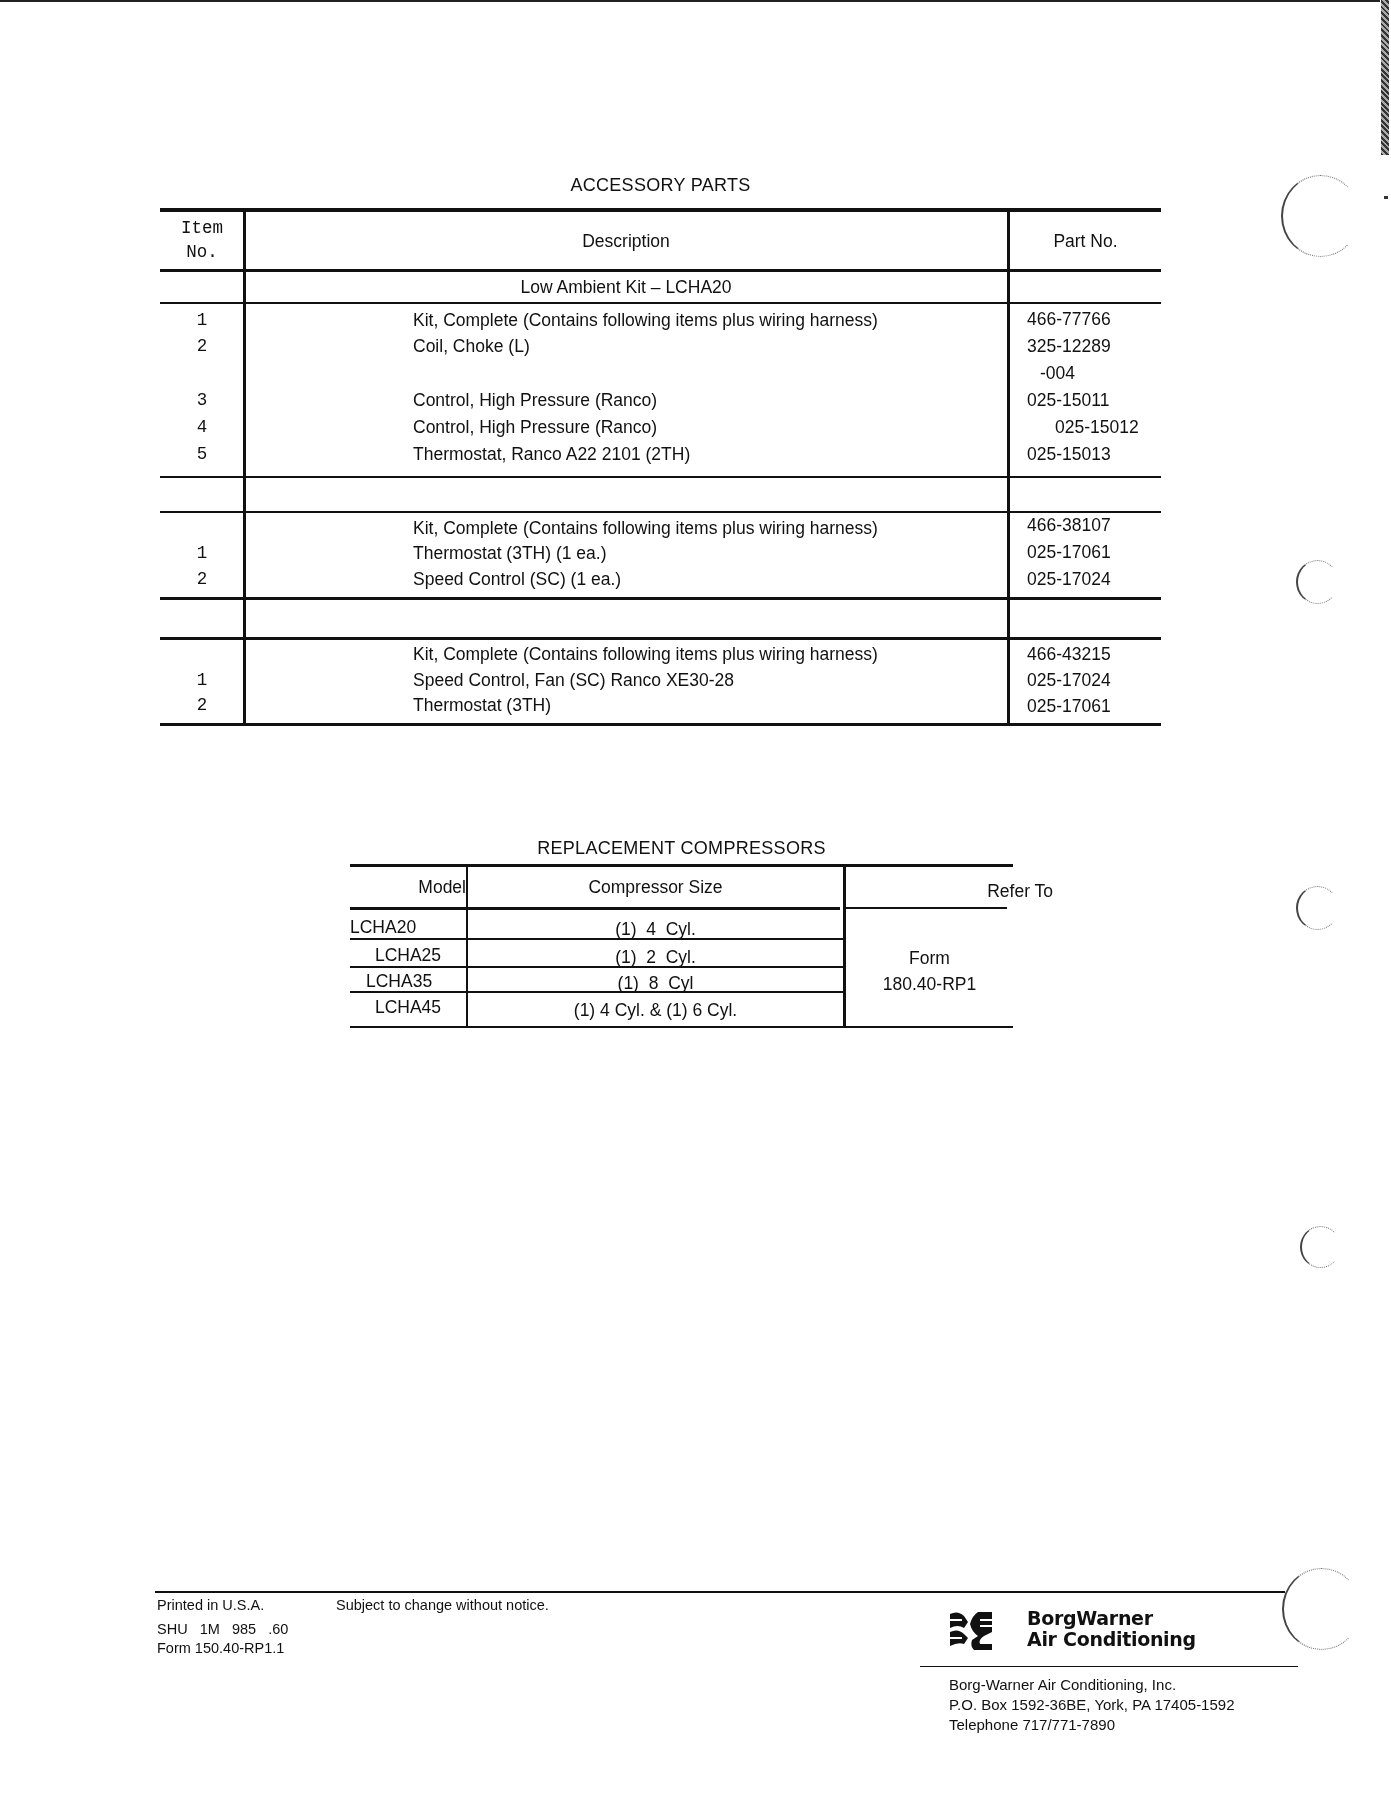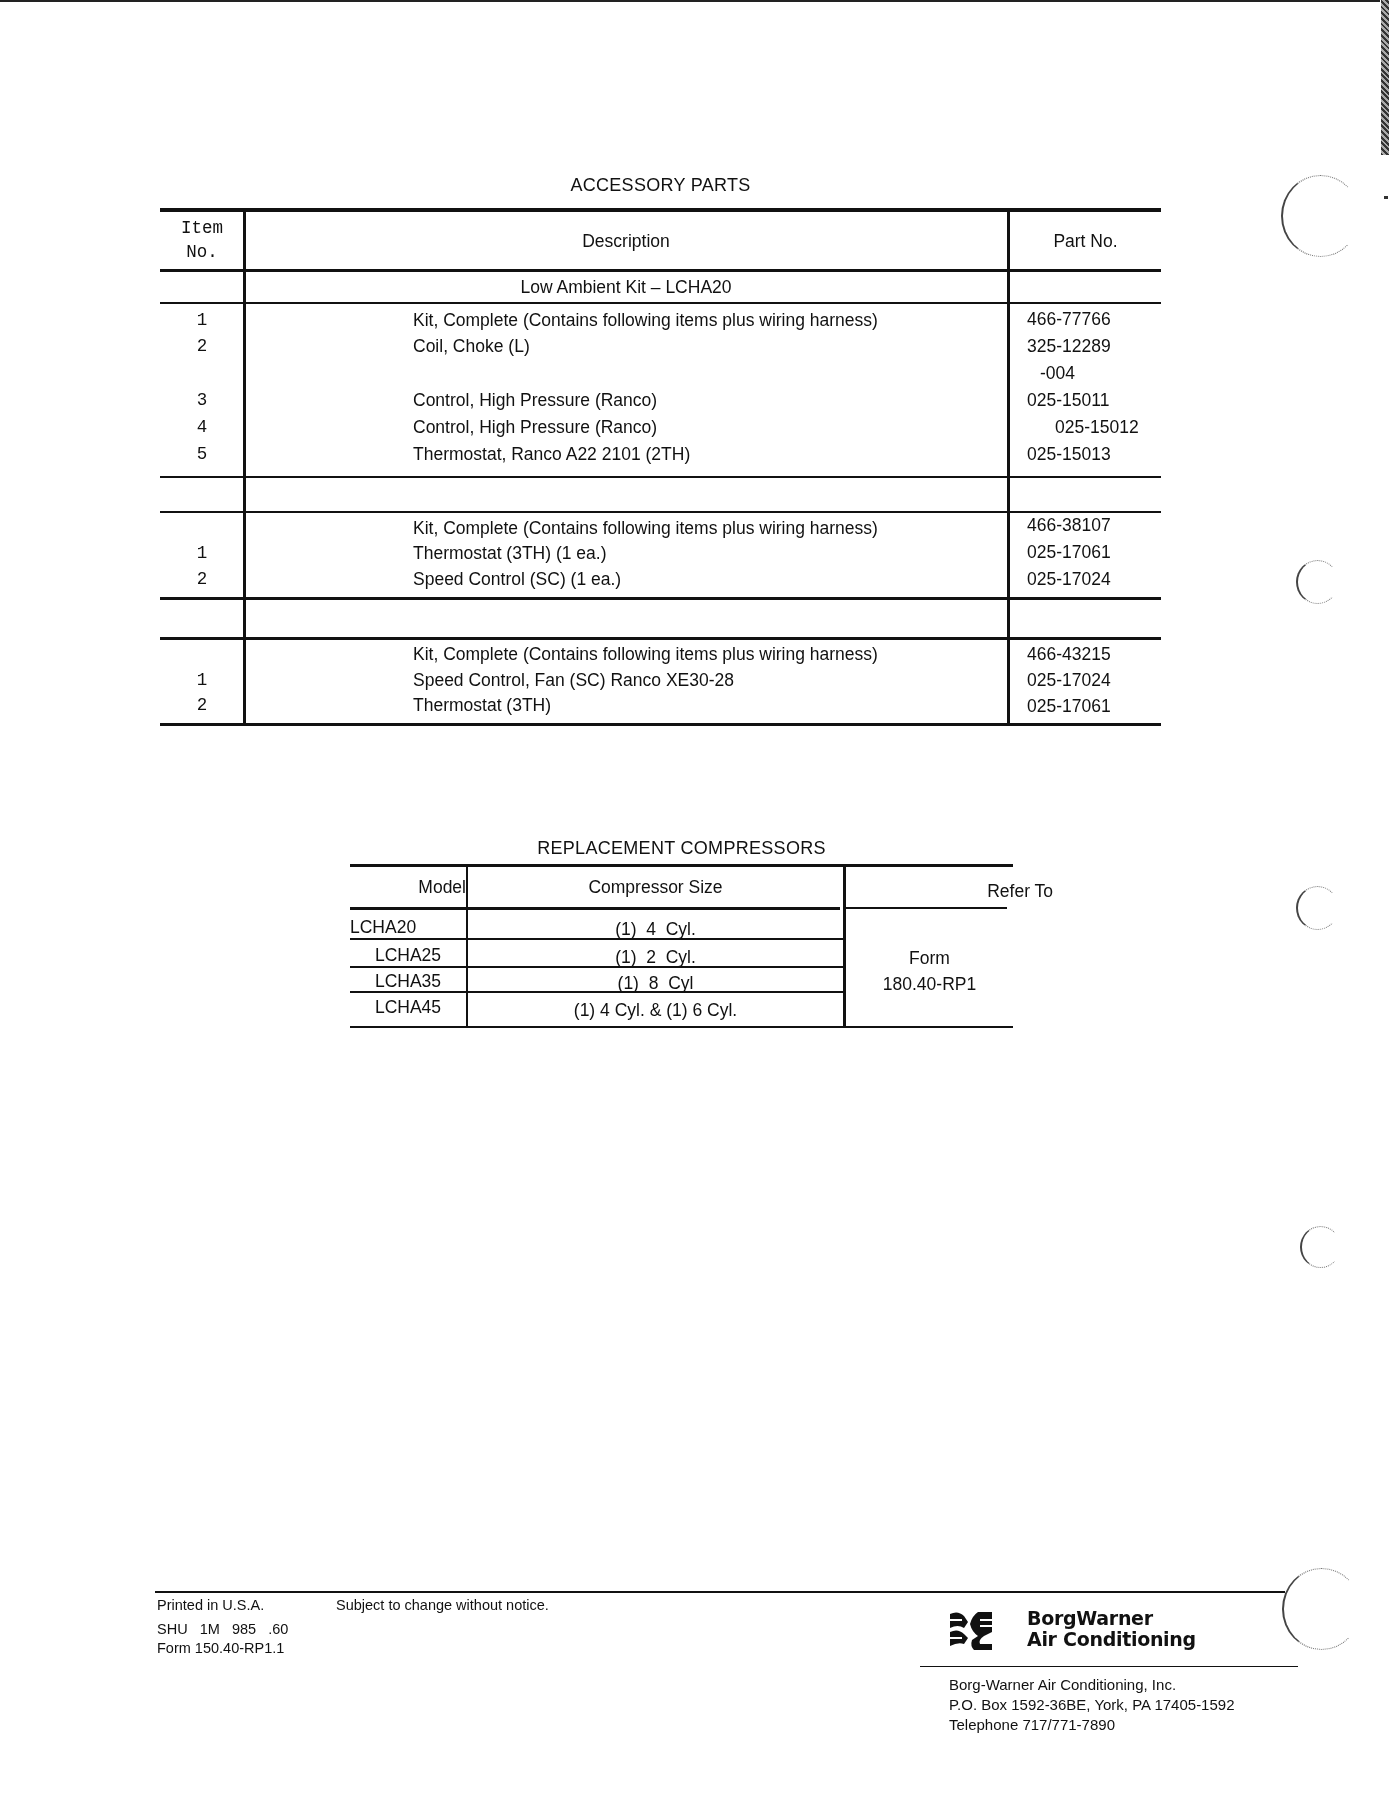--- a/index.html
+++ b/index.html
@@ -129,21 +129,21 @@
   <div class="vline" style="left:493px;top:0;height:164px;width:3px;"></div>
 
   <div class="cell" style="left:0;width:116px;text-align:right;top:11px;">Model</div>
   <div class="cell" style="left:118px;width:375px;text-align:center;top:11px;">Compressor Size</div>
   <div class="cell" style="left:496px;width:167px;text-align:right;top:15px;margin-left:40px;">Refer To</div>
 
   <div class="cell" style="left:0;width:116px;top:51px;">LCHA20</div>
   <div class="cell" style="left:118px;width:375px;text-align:center;top:53px;white-space:pre;">(1)  4  Cyl.</div>
   <div class="cell" style="left:0;width:116px;text-align:center;top:79px;">LCHA25</div>
   <div class="cell" style="left:118px;width:375px;text-align:center;top:81px;white-space:pre;">(1)  2  Cyl.</div>
-  <div class="cell" style="left:0;width:116px;text-align:center;top:105px;">LCHA35</div>
+  <div class="cell" style="left:16px;width:116px;top:105px;">LCHA35</div>
   <div class="cell" style="left:118px;width:375px;text-align:center;top:107px;white-space:pre;">(1)  8  Cyl</div>
   <div class="cell" style="left:0;width:116px;text-align:center;top:131px;">LCHA45</div>
   <div class="cell" style="left:118px;width:375px;text-align:center;top:134px;">(1) 4 Cyl. &amp; (1) 6 Cyl.</div>
 
   <div class="cell" style="left:496px;width:167px;text-align:center;top:82px;">Form</div>
   <div class="cell" style="left:496px;width:167px;text-align:center;top:108px;">180.40-RP1</div>
 </div>
 
 <div class="abs" style="left:155px;top:1591px;width:1130px;height:2px;background:#111;"></div>
 <div class="abs footer-text" style="left:157px;top:1596px;">Printed in U.S.A.</div>

